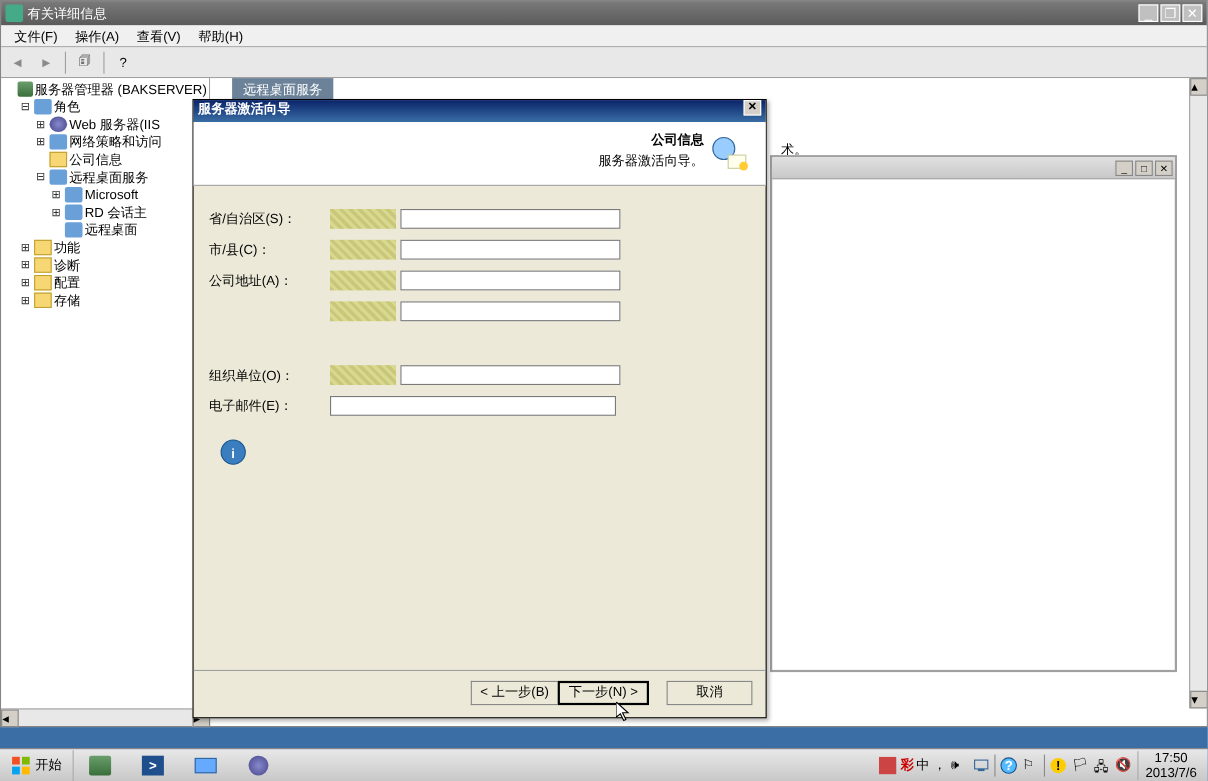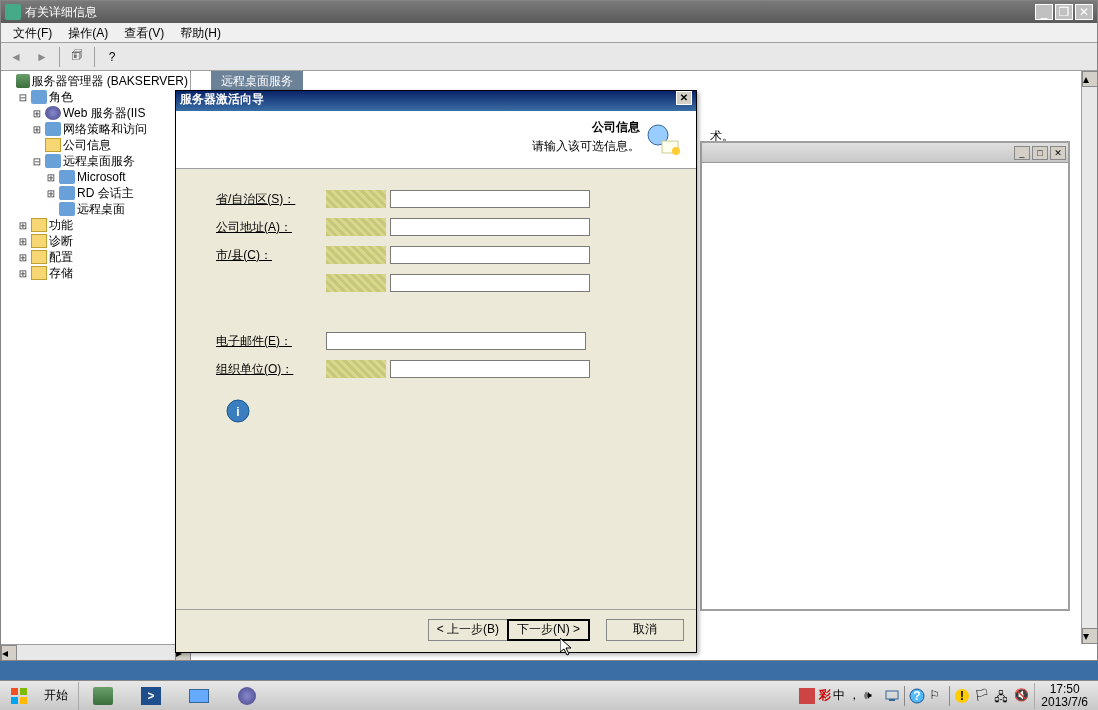--- a/index.html
+++ b/index.html
@@ -44,21 +44,21 @@
 .wizard-title { height: 20px; background: linear-gradient(to bottom, #0a246a, #3a6ea5); color: #fff; display: flex; padding: 0 4px; }
 .wizard-title .wtext { flex: 1; font-weight: bold; font-size: 12px; }
 .wizard-title .wclose { width: 16px; height: 14px; background: #d4d0c8; border: 1px solid #fff; color: #000; text-align: center; line-height: 12px; cursor: pointer; font-weight: bold; font-size: 10px; }
 .wizard-header { height: 58px; background: #fff; border-bottom: 1px solid #a0a0a0; padding: 8px 16px; display: flex; text-align: right; }
 .wizard-header .whtext { flex: 1; }
 .wizard-header .wh-title { font-weight: bold; }
 .wizard-header .wh-sub { padding-left: 14px; margin-top: 2px; }
 .wizard-header .wh-icon { width: 40px; height: 40px; }
 .wizard-header .wh-icon svg { width: 40px; height: 40px; }
 
-.wizard-body { padding: 20px 40px; height: 440px; text-decoration: underline; }
+.wizard-body { padding: 20px 14px; height: 440px; }
 .form-row { display: flex; align-items: center; margin-bottom: 8px; height: 20px; }
 .form-label { width: 110px; }
 .form-input { flex: 1; max-width: 260px; height: 18px; border: 1px solid #7a7a7a; background: #fff; padding: 0 2px; }
 .form-blur { flex: 1; max-width: 60px; height: 18px; background: repeating-linear-gradient(45deg, #c8c878, #c8c878 3px, #d8d890 3px, #d8d890 6px); margin-right: 4px; }
 .form-spacer { height: 30px; }
 
 .info-box { display: flex; margin-top: 20px; gap: 10px; padding: 0 10px; }
 .info-icon { width: 24px; height: 24px; flex-shrink: 0; }
 .info-text { font-size: 11px; line-height: 14px; }
 .info-text a { color: #0000ee; text-decoration: underline; }
@@ -74,21 +74,21 @@
 
 .scroll-h { position: absolute; bottom: 0; left: 0; right: 0; height: 16px; background: #e8e8e8; border-top: 1px solid #a0a0a0; display: flex; }
 .scroll-h .sbtn { width: 16px; height: 16px; background: #d4d0c8; border: 1px solid #888; }
 .scroll-h .track { flex: 1; }
 .scroll-v { position: absolute; top: 0; right: 0; bottom: 16px; width: 16px; background: #e8e8e8; border-left: 1px solid #a0a0a0; display:flex; flex-direction:column;}
 .scroll-v .sbtn { width:16px; height:16px; background:#d4d0c8; border:1px solid #888;}
 .scroll-v .track { flex:1; }
 
 
 .taskbar { position: absolute; bottom: 0; left: 0; width: 1098px; height: 30px; background: linear-gradient(to bottom, #e8e8e8, #c8c8c8); border-top: 1px solid #888; display: flex; align-items: center; }
-.start-btn { height: 28px; padding: 0 10px; display: flex; align-items: center; gap: 16px; cursor: pointer; border-right: 1px solid #aaa; }
+.start-btn { height: 28px; padding: 0 10px; display: flex; align-items: center; gap: 4px; cursor: pointer; border-right: 1px solid #aaa; }
 .start-orb { width: 18px; height: 18px; }
 .task-items { display: flex; height: 28px; }
 .task-item { width: 48px; height: 28px; border: 1px solid transparent; display: flex; align-items: center; justify-content: center; cursor: pointer; }
 .tray { margin-left: auto; display: flex; align-items: center; height: 28px; padding: 0 4px; gap: 4px; }
 .tray-icon { width: 16px; height: 16px; cursor: pointer; }
 .tray-clock { text-align: center; font-size: 11px; line-height: 13px; padding: 0 6px; border-left: 1px solid #aaa; }
 .ime { display: flex; gap: 2px; align-items: center; font-size: 11px; }
 
 .text-peek { position: absolute; top: 128px; left: 710px; }
 
@@ -222,60 +222,60 @@
 </div>
 
 <div class="wizard">
   <div class="wizard-title">
     <span class="wtext">服务器激活向导</span>
     <span class="wclose">✕</span>
   </div>
   <div class="wizard-header">
     <div class="whtext">
       <div class="wh-title">公司信息</div>
-      <div class="wh-sub">请输入该可选信息。</div>
+      <div class="wh-sub">服务器激活向导。</div>
     </div>
     <div class="wh-icon">
       <svg viewBox="0 0 40 40">
           <circle cx="18" cy="16" r="10" fill="#9cf" stroke="#369" stroke-width="1"></circle>
           <rect x="22" y="22" width="16" height="12" fill="#ffe" stroke="#cc9"></rect>
           <circle cx="36" cy="32" r="4" fill="#fc3"></circle>
         </svg>
     </div>
   </div>
   <div class="wizard-body">
     <div class="form-row">
       <div class="form-label">省/自治区(S)：</div>
       <div class="form-blur"></div>
       <input class="form-input" style="max-width: 200px;">
     </div>
     <div class="form-row">
+      <div class="form-label">市/县(C)：</div>
+      <div class="form-blur"></div>
+      <input class="form-input" style="max-width: 200px;">
+    </div>
+    <div class="form-row">
       <div class="form-label">公司地址(A)：</div>
       <div class="form-blur"></div>
       <input class="form-input" style="max-width: 200px;">
     </div>
     <div class="form-row">
-      <div class="form-label">市/县(C)：</div>
-      <div class="form-blur"></div>
-      <input class="form-input" style="max-width: 200px;">
-    </div>
-    <div class="form-row">
       <div class="form-label"></div>
       <div class="form-blur"></div>
       <input class="form-input" style="max-width: 200px;">
     </div>
     <div class="form-spacer"></div>
+    <div class="form-row">
+      <div class="form-label">组织单位(O)：</div>
+      <div class="form-blur"></div>
+      <input class="form-input" style="max-width: 200px;">
+    </div>
     <div class="form-row">
       <div class="form-label">电子邮件(E)：</div>
       <input class="form-input" style="">
-    </div>
-    <div class="form-row">
-      <div class="form-label">组织单位(O)：</div>
-      <div class="form-blur"></div>
-      <input class="form-input" style="max-width: 200px;">
     </div>
     <div class="info-box">
       <div class="info-icon">
         <svg viewBox="0 0 24 24">
             <circle cx="12" cy="12" r="11" fill="#3a7ebf" stroke="#18568f"></circle>
             <text x="12" y="17" text-anchor="middle" font-size="16" font-weight="bold" fill="#fff" font-family="serif">i</text>
           </svg>
       </div>
     </div>
   </div>

